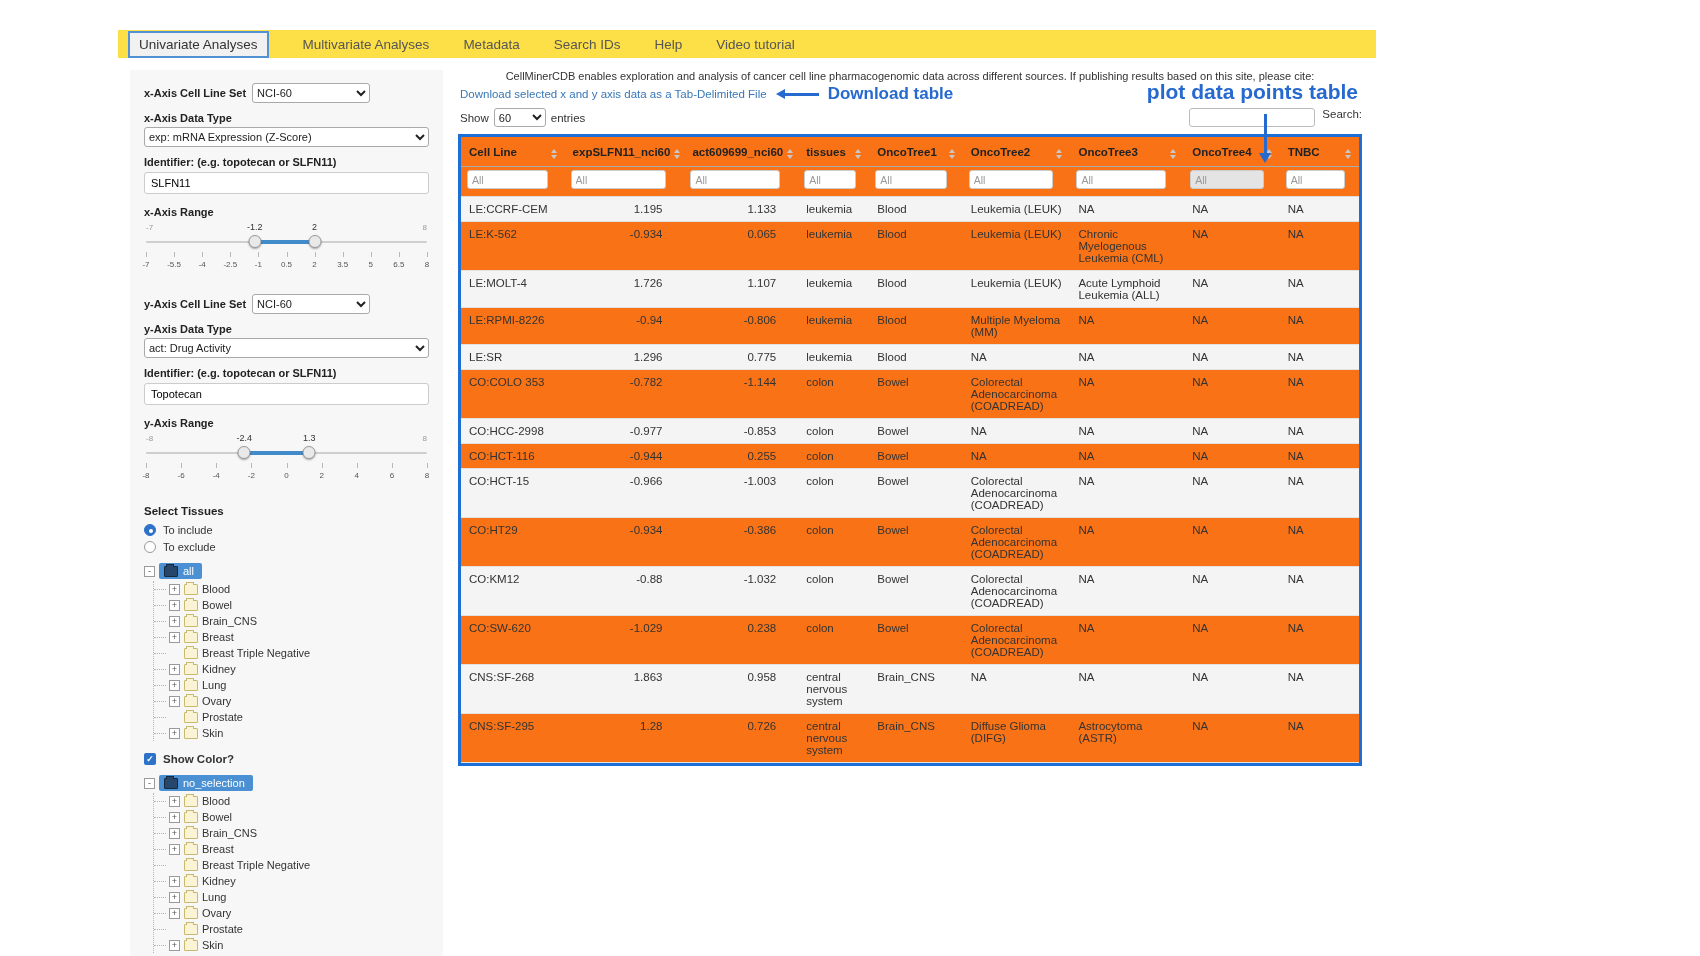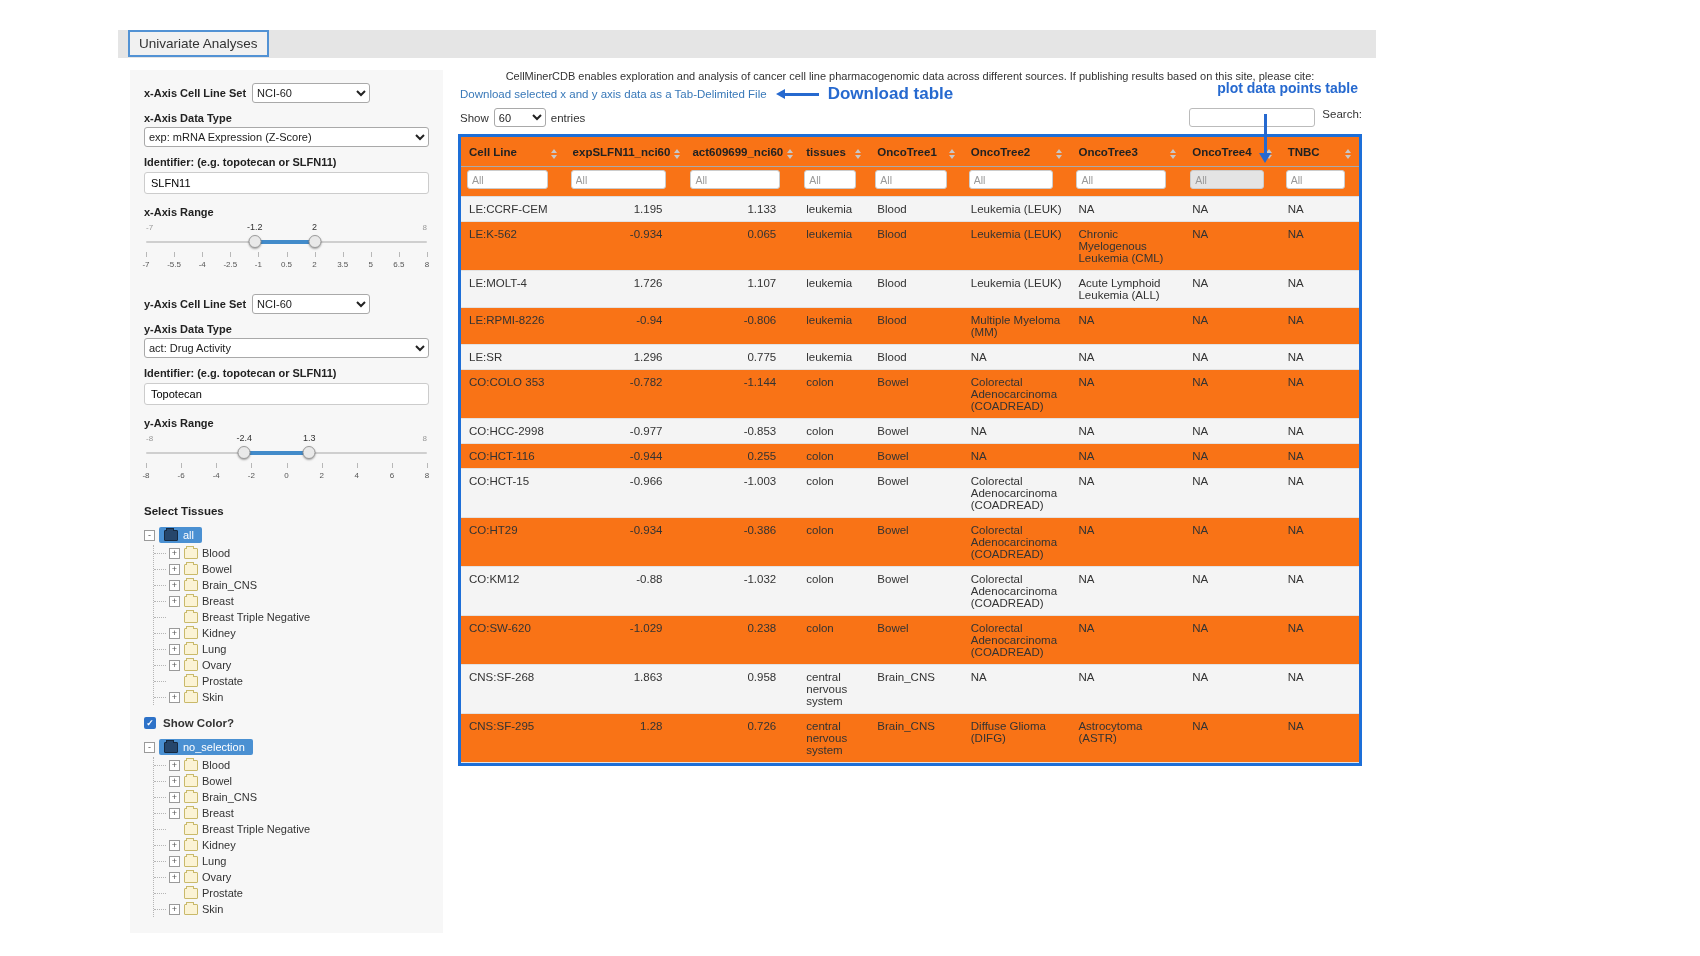--- a/index.html
+++ b/index.html
@@ -7,22 +7,22 @@
   body {
     background:#ffffff;
     font-family:"Liberation Sans", sans-serif;
     position:relative;
     overflow:hidden;
     color:#333;
   }
   
   .topnav {
     position:absolute; left:118px; top:30px; width:1258px; height:28px;
-    background:#e5e5e5; display:flex; align-items:flex-start; gap:26px;
-    padding-left:10px; font-size:13.5px; color:#555;flex-direction:column;
+    background:#fde047; display:flex; align-items:center; gap:26px;
+    padding-left:10px; font-size:13.5px; color:#555;
   }
   .nav-item { cursor:pointer; white-space:nowrap;padding-left:8px; }
   .nav-item.active { border:2px solid #5292d4; padding:4px 9px; color:#333; background:#f1f1f1; }
 
   
   .sidebar {
     position:absolute; left:130px; top:70px; width:313px; min-height:796px;
     background:#f7f7f7; padding:13px 14px 10px; font-size:11px;
   }
   .fld-row { display:flex; align-items:center; gap:6px; margin-bottom:9px; }
@@ -75,21 +75,21 @@
   .citation-link { display:block; text-align:center; font-size:11px; color:#3878b8; margin-top:3px; cursor:pointer; text-decoration:none; }
   .tabs { display:flex; gap:26px; margin:10px 0 7px; font-size:12.5px; align-items:center; padding-left:8px; }
   .tab { color:#3878b8; cursor:pointer; white-space:nowrap; }
   .tab.active { color:#333; border:2px solid #5292d4; padding:3px 9px; }
   .dl-row { display:flex; align-items:center; gap:9px; font-size:11.5px; margin:2px 0 4px; padding-left:2px; }
   .dl-link { color:#3878b8; cursor:pointer; text-decoration:none; }
   .dl-arrow { display:flex; align-items:center; }
   .dl-arrow .head { width:0; height:0; border-top:5px solid transparent; border-bottom:5px solid transparent; border-right:9px solid #2669cf; }
   .dl-arrow .shaft { width:34px; height:3px; background:#2669cf; }
   .ann-dl { color:#2669cf; font-weight:bold; font-size:17px; white-space:nowrap; }
-  .ann-table { position:absolute; top:10px; right:4px; color:#2669cf; font-weight:bold; font-size:14px; }
+  .ann-table { position:absolute; top:10px; right:4px; color:#2669cf; font-weight:bold; font-size:21px; }
   .v-arrow { position:absolute; left:806px; top:44px; width:3px; height:40px; background:#2669cf; }
   .v-arrow::after { content:""; position:absolute; left:-5px; bottom:-9px; border-left:6.5px solid transparent; border-right:6.5px solid transparent; border-top:10px solid #2669cf; }
   .ctrl-row { display:flex; align-items:center; font-size:11.5px; margin:4px 0 7px; gap:5px; padding-left:2px; }
   .entries-select { width:52px; height:19px; }
   .search-group { margin-left:auto; display:flex; align-items:flex-start; gap:7px; }
   .search-input { width:126px; height:19px; border:1px solid #bbb; border-radius:3px; padding:0 5px; font-size:11px; }
 
   .table-wrap { border:3px solid #1d6fd8; background:#f97316; }
   table.dt { width:100%; border-collapse:collapse; table-layout:fixed; font-size:11.5px; }
   .dt th, .dt td { text-align:left; padding:6px 8px; vertical-align:top; word-wrap:break-word; }
@@ -230,20 +230,30 @@
           <i class="sl-tick" style="left: 75%;"></i>
           <span class="sl-ticklbl" style="left: 75%;">4</span>
           <i class="sl-tick" style="left: 87.5%;"></i>
           <span class="sl-ticklbl" style="left: 87.5%;">6</span>
           <i class="sl-tick" style="left: 100%;"></i>
           <span class="sl-ticklbl" style="left: 100%;">8</span>
         </div>
       </div>
 
     <div class="section-label">Select Tissues</div>
+    <div id="tissue-radios">
+        <div class="radio-row">
+          <span class="radio checked"></span>
+          <span class="radio-label">To include</span>
+        </div>
+        <div class="radio-row">
+          <span class="radio"></span>
+          <span class="radio-label">To exclude</span>
+        </div>
+      </div>
 
     <div class="tree">
         <div class="tree-root">
           <span class="expander">-</span>
           <span class="tree-root-sel">
             <span class="folder dark"></span>
             <span class="tree-root-label">all</span>
           </span>
         </div>
         <div class="tree-children">

